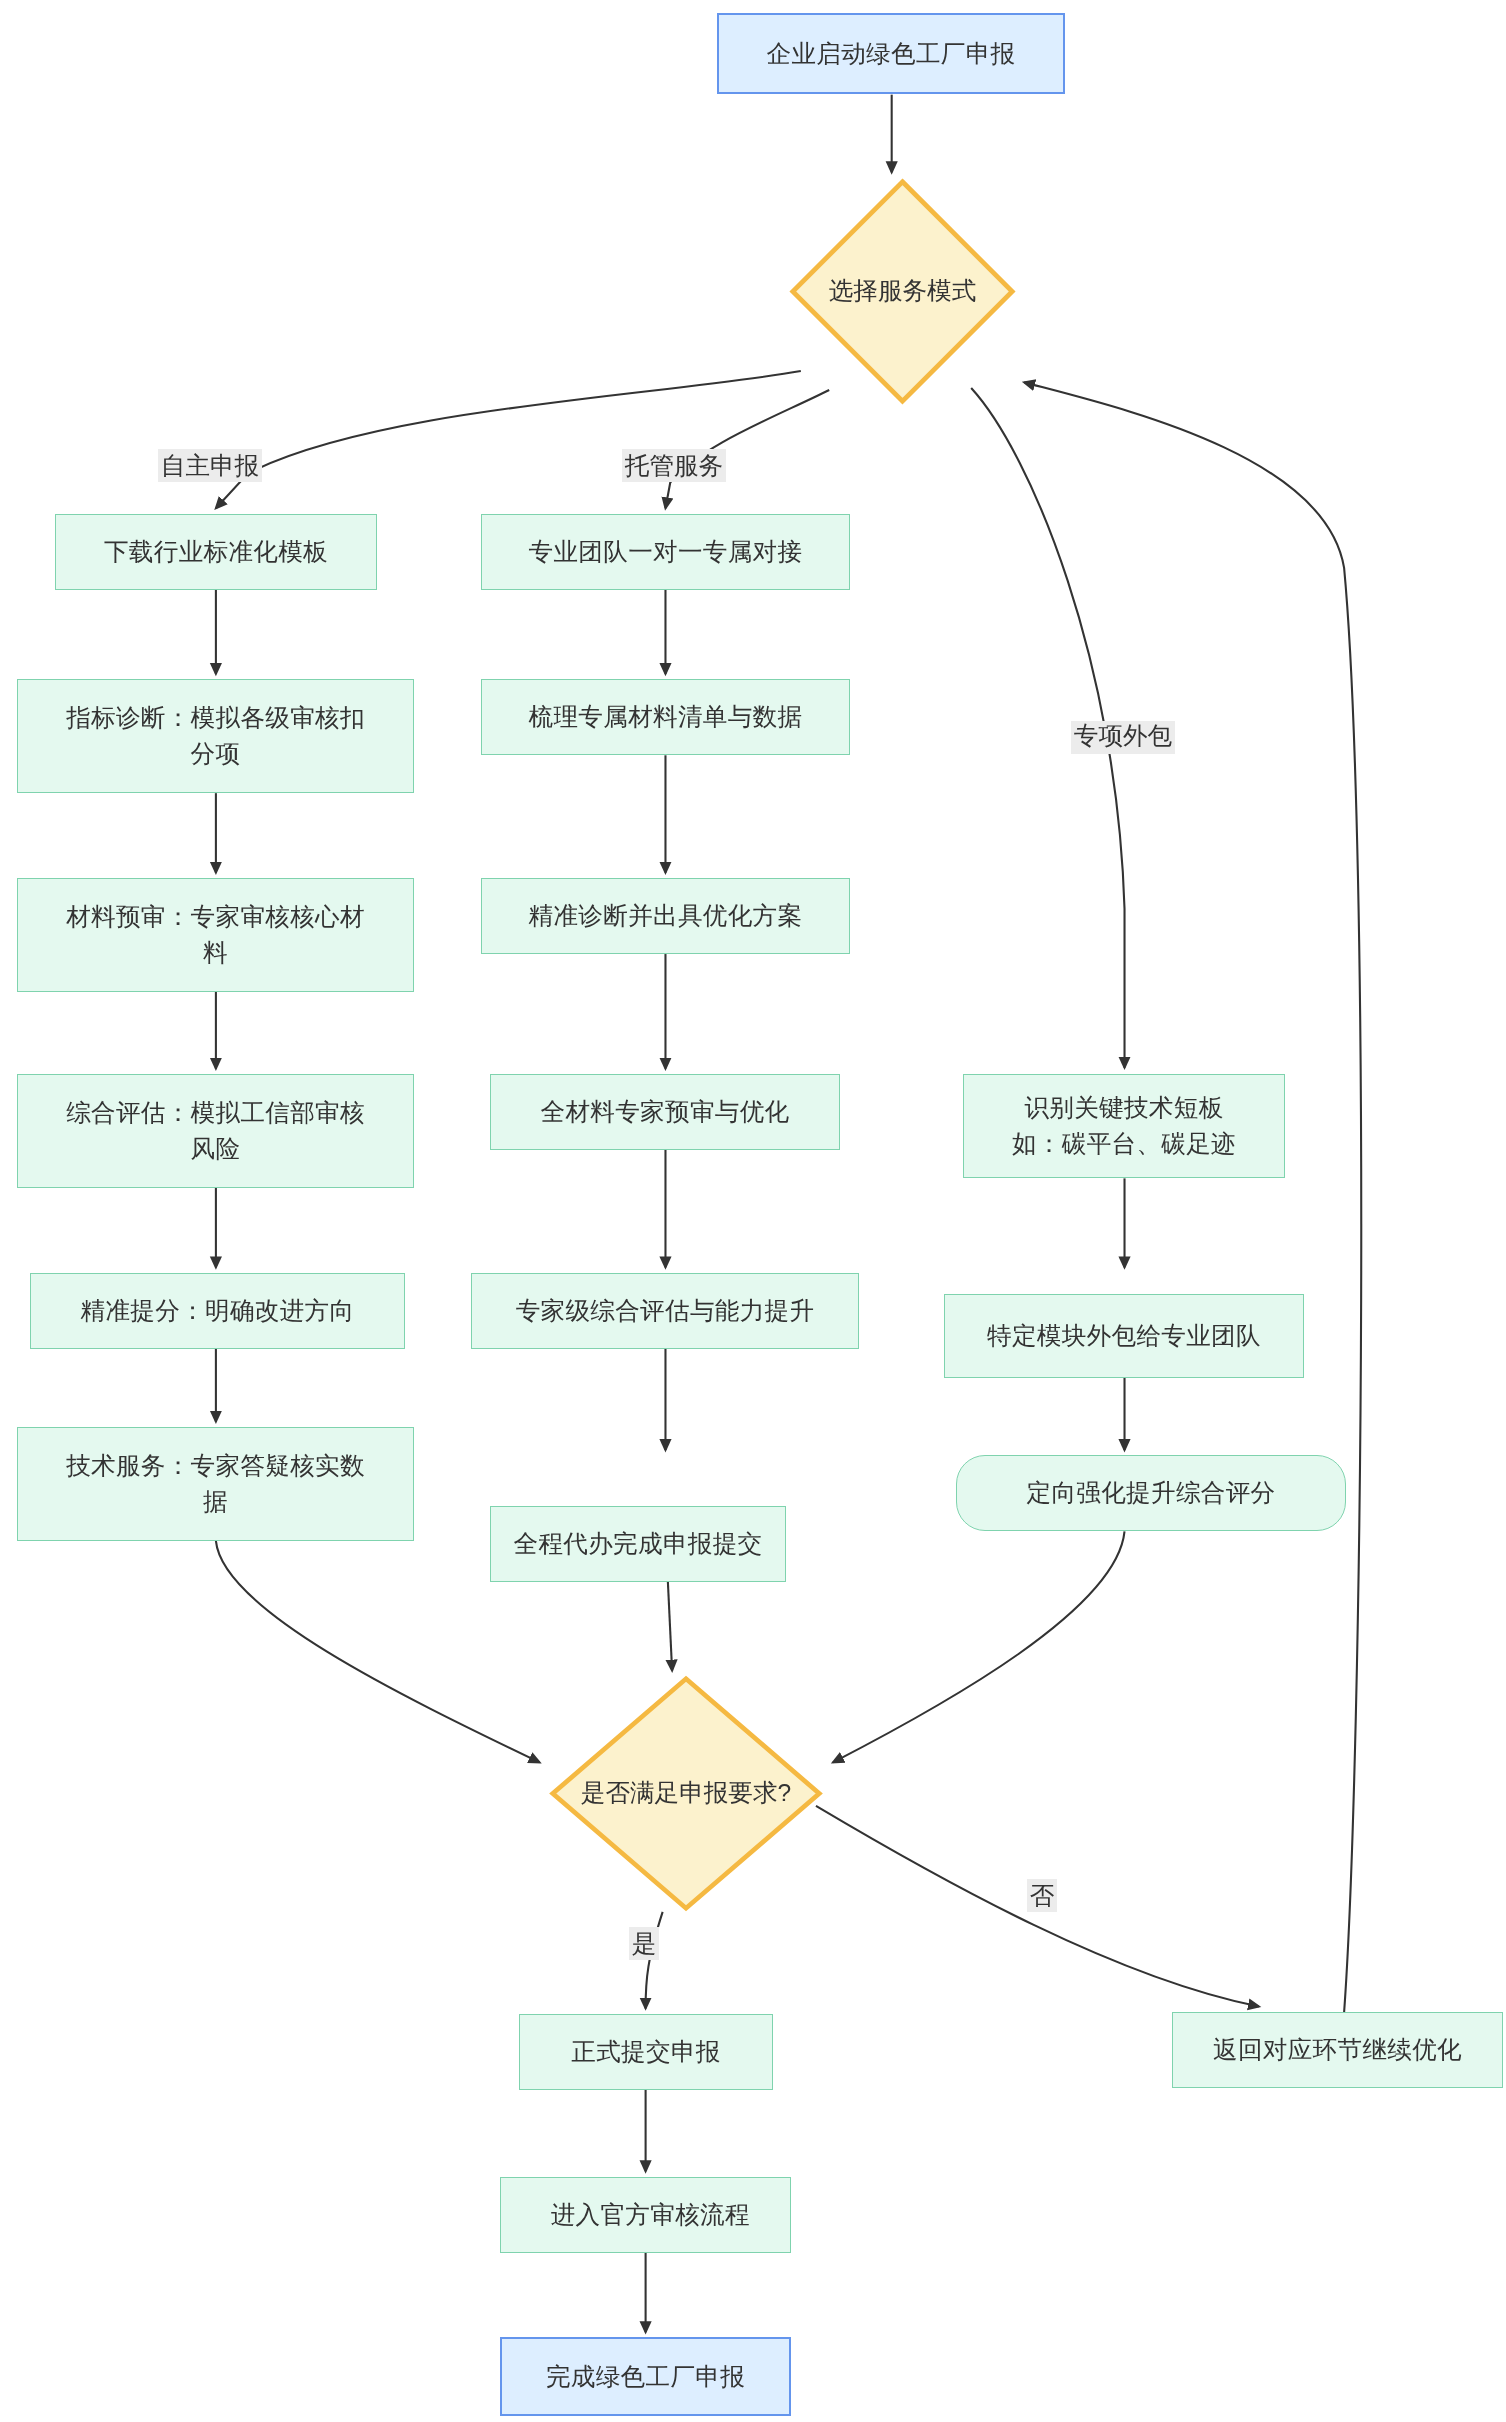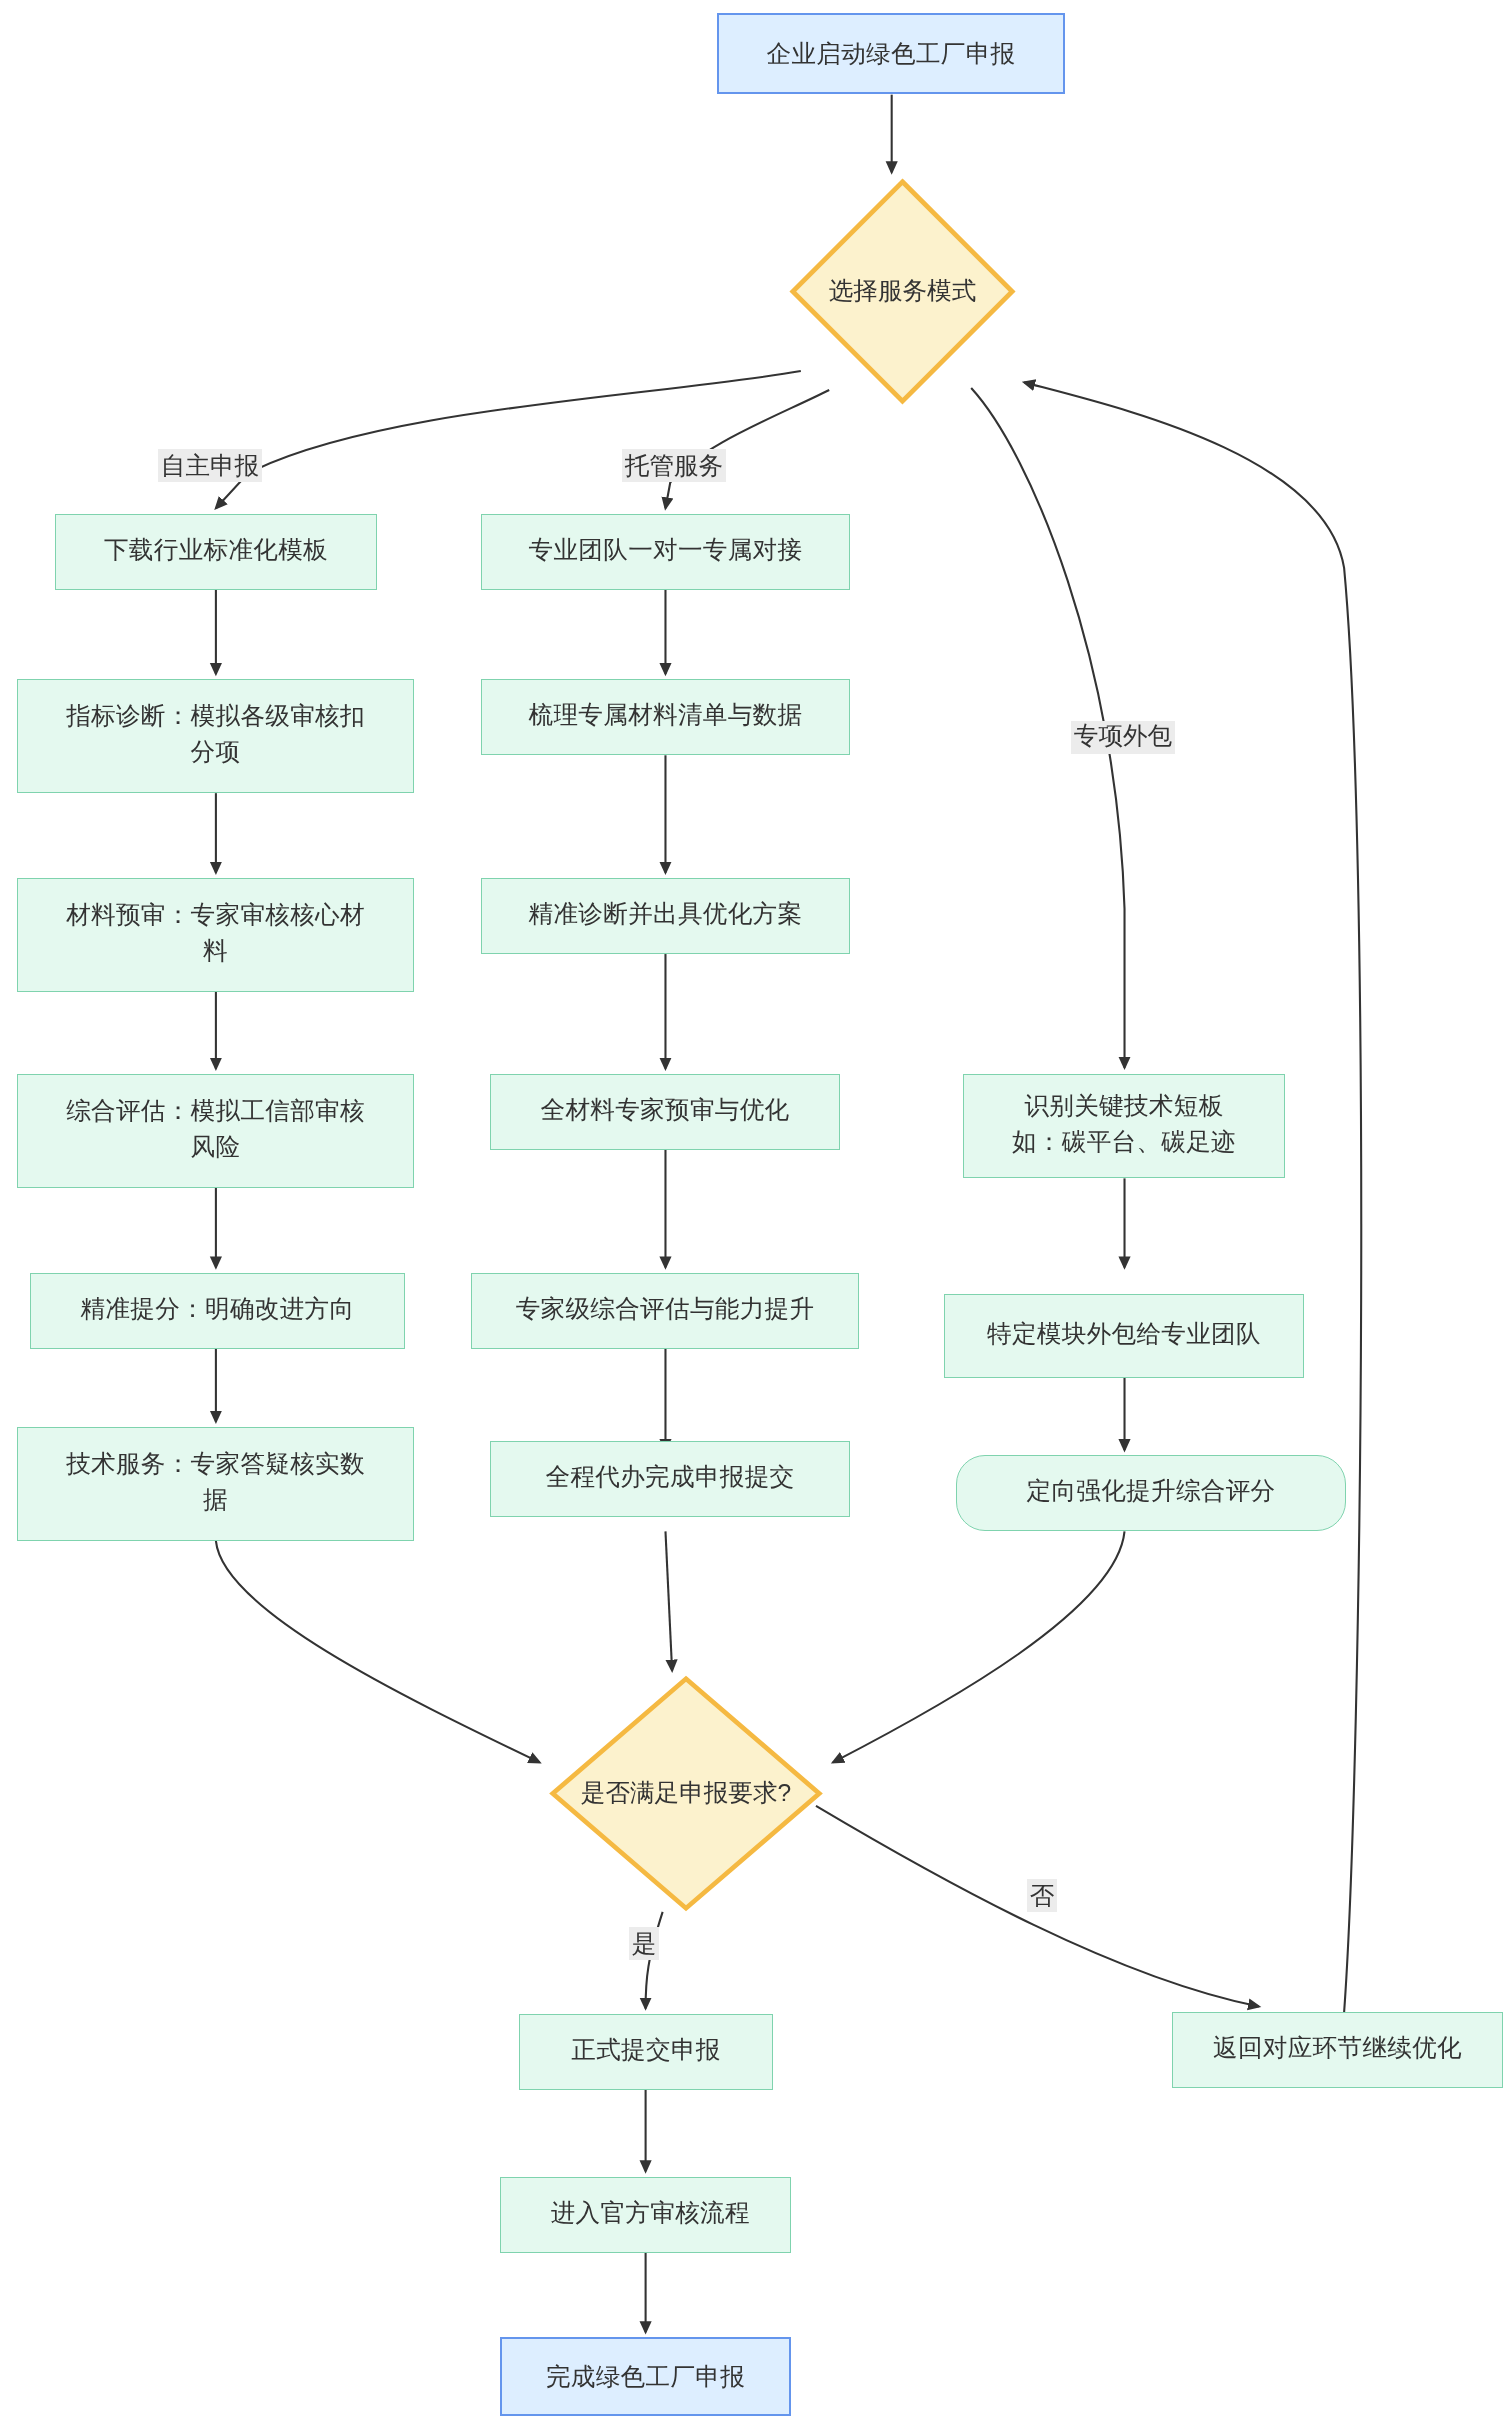--- a/index.html
+++ b/index.html
@@ -35,21 +35,20 @@
     color: #333333;
     font-size: 24.6px;
     line-height: 1.45;
     letter-spacing: 0.3px;
     white-space: pre-line;
     padding: 5.7px 9.5px;
   }
   .node.process {
     background: #e4f9ef;
     border: 1.9px solid #7fd3ae;
-    font-family: Liberation Mono, monospace;
   }
   .node.terminal {
     background: #ddeeff;
     border: 2.8px solid #6495ed;
   }
   .diamond-wrap {
     position: absolute;
   }
   .diamond-shape {
     position: absolute;
@@ -174,21 +173,21 @@
   </div>
   <div class="node process" style="left:481px; top:878px; width:369px; height:76px;">
     <span>精准诊断并出具优化方案</span>
   </div>
   <div class="node process" style="left:490px; top:1074px; width:350px; height:76px;">
     <span>全材料专家预审与优化</span>
   </div>
   <div class="node process" style="left:471px; top:1273px; width:388px; height:76px;">
     <span>专家级综合评估与能力提升</span>
   </div>
-  <div class="node process" style="left:490px; top:1441px; width:360px; height:76px;">
+  <div class="node process" style="left:490px; top:1506px; width:296px; height:76px;">
     <span>全程代办完成申报提交</span>
   </div>
 
   <div class="node process" style="left:963px; top:1074px; width:322px; height:104px;">
     <span>识别关键技术短板
 如：碳平台、碳足迹</span>
   </div>
   <div class="node process" style="left:944px; top:1273px; width:360px; height:84px;margin-top:21px;">
     <span>特定模块外包给专业团队</span>
   </div>

